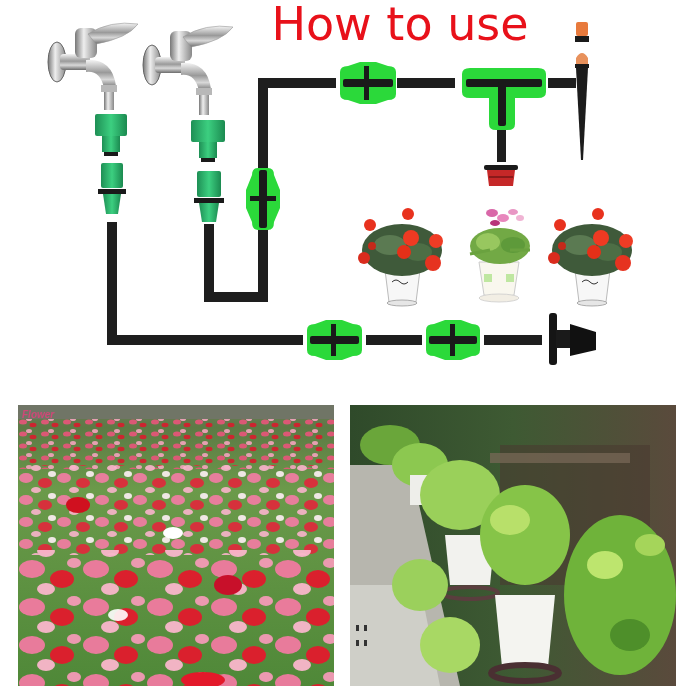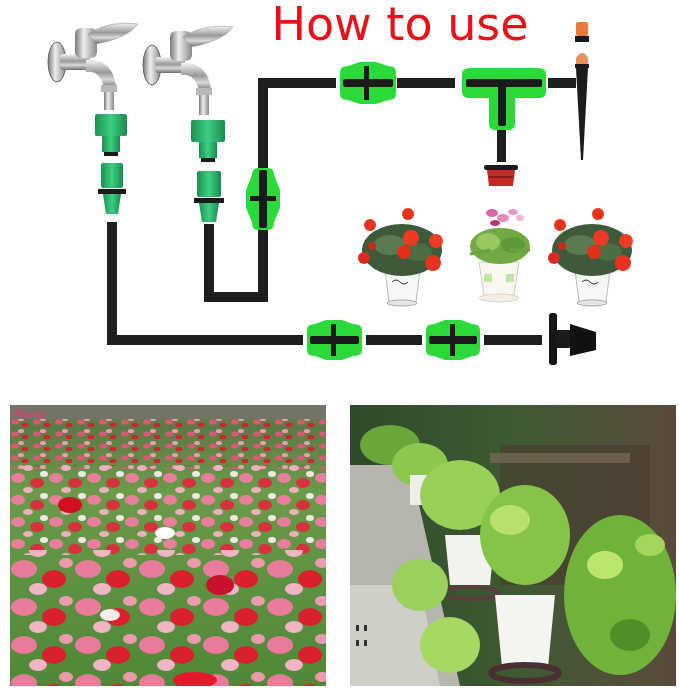--- a/index.html
+++ b/index.html
@@ -1,20 +1,20 @@
 <!DOCTYPE html>
 <html><head>
 <meta charset="utf-8">
 <style>
   html, body { margin:0; padding:0; background:#ffffff; }
   body { width:679px; height:689px; position:relative; overflow:hidden; font-family:"Liberation Sans", sans-serif; }
   .title { position:absolute; left:250px; top:-6px; width:300px; text-align:center; font-size:46px; color:#e8111a; font-family:"DejaVu Sans", sans-serif; font-weight:normal; letter-spacing:0px; line-height:60px; }
   svg.diagram { position:absolute; left:0; top:0; }
   .photo { position:absolute; overflow:hidden; }
-  .photo-left { left:10px; top:405px; width:316px; height:281px; }
+  .photo-left { left:18px; top:405px; width:316px; height:281px; }
   .photo-right { left:350px; top:405px; width:326px; height:281px; }
   .watermark { position:absolute; left:4px; top:4px; font-size:10px; color:#e0407a; font-style:italic; font-weight:bold; opacity:0.85; }
 </style>
 </head>
 <body>
 
 <div class="title">How to use</div>
 
 <svg class="diagram" width="679" height="400" viewBox="0 0 679 400">
   <defs>

